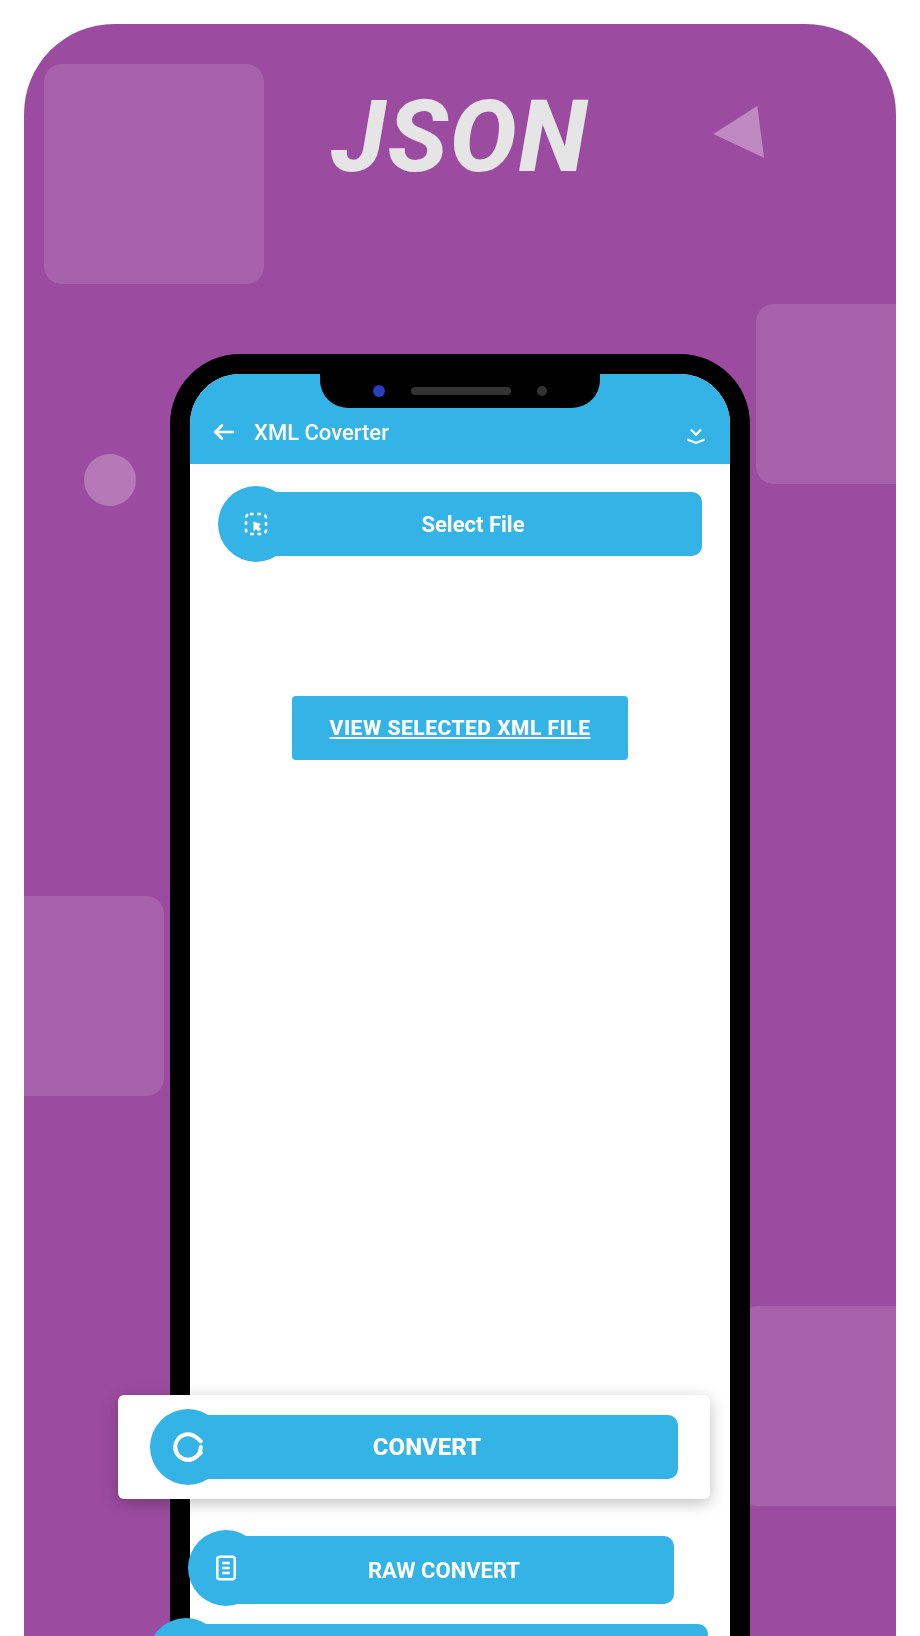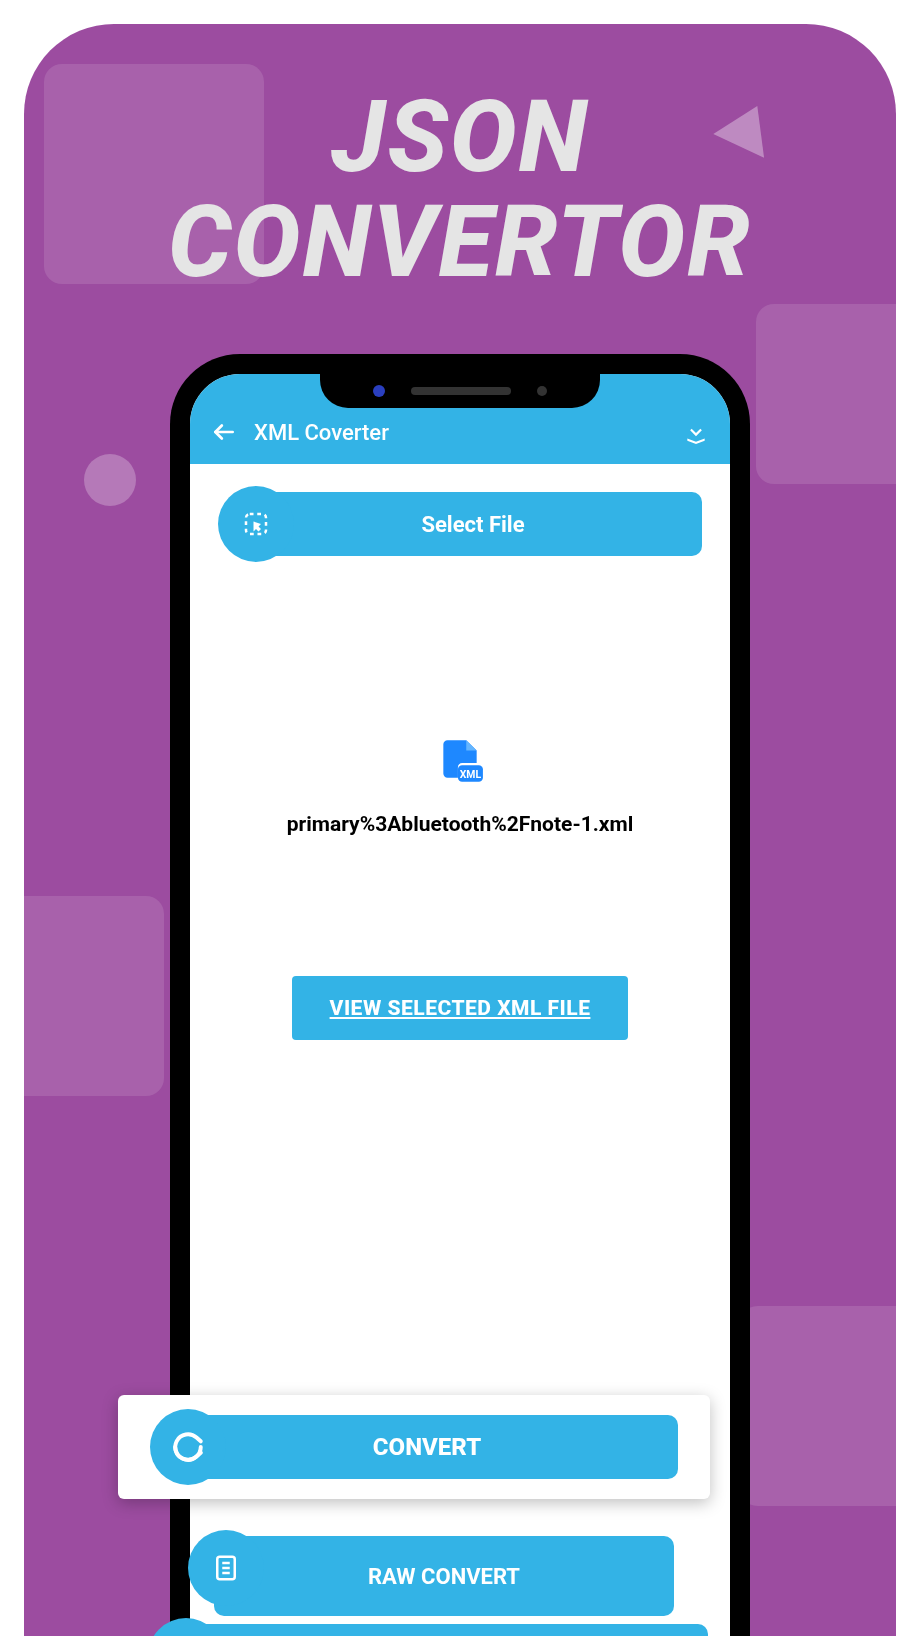--- a/index.html
+++ b/index.html
@@ -171,38 +171,37 @@
 }
 .card .pill-row { height: 64px; }
 .card .pill { font-size: 24px; font-weight: 800; }
 .card1 { top: 1408px; }
 
 .bottom-pill-wrap {
   position: absolute;
   left: 177px;
   width: 498px;
 }
-.bottom-pill-wrap .pill-row { height: 80px; }
+.bottom-pill-wrap .pill-row { height: 68px; }
 
 svg { display: block; }
 </style>
 </head>
 <body>
 
 <div class="promo-bg" data-name="promo-background">
   <div class="deco sq1" data-name="decoration-square"></div>
   <div class="deco sq2" data-name="decoration-square"></div>
   <div class="deco sq3" data-name="decoration-square"></div>
   <div class="deco sq4" data-name="decoration-square"></div>
   <div class="circ1 deco" data-name="decoration-circle"></div>
   <div class="tri" data-name="decoration-triangle"></div>
 
   <div class="promo-title" data-name="promo-title">
     <span data-name="promo-title-line1">JSON</span><br>
-    <span data-name="promo-title-line2">CONVERTOR</span>
   </div>
 
   <div class="phone" data-name="phone-mockup">
     <div class="phone-screen" data-name="app-screen">
       <div class="notch" data-name="phone-notch">
         <span class="cam" data-name="camera-dot"></span>
         <span class="speaker" data-name="speaker-slot"></span>
         <span class="sensor" data-name="sensor-dot"></span>
       </div>
 
@@ -229,29 +228,20 @@
             <span data-name="select-file-label">Select File</span>
           </div>
           <div class="pill-icon" data-name="select-file-icon-circle">
             <svg data-name="cursor-icon" width="30" height="30" viewBox="0 0 24 24" fill="none" stroke="#fff" stroke-width="2">
                 <rect x="4" y="4" width="16" height="16" rx="3" stroke-dasharray="3 3"></rect>
                 <path d="M10 10l6 2-2 2 2 2-2 2-2-2-2 2z" fill="#fff" stroke="none"></path>
               </svg>
           </div>
         </div>
 
-        <div class="file-area" data-name="selected-file-area">
-          <svg data-name="xml-file-icon" width="50" height="50" viewBox="0 0 24 24">
-            <path fill="#1e88ff" d="M6 2h9l5 5v6h-7a2 2 0 0 0-2 2v5H6a2 2 0 0 1-2-2V4a2 2 0 0 1 2-2z"></path>
-            <path fill="#64b5ff" d="M15 2l5 5h-5z"></path>
-            <rect x="11" y="14" width="12" height="8" rx="2" fill="#1e88ff"></rect>
-            <text x="17" y="20" text-anchor="middle" fill="#fff" font-size="5" font-weight="700">XML</text>
-          </svg>
-          <div class="file-name" data-name="selected-file-name">primary%3Abluetooth%2Fnote-1.xml</div>
-        </div>
 
         <div class="view-btn" data-name="view-selected-file-button">
           <span data-name="view-button-label">VIEW SELECTED XML FILE</span>
         </div>
 
       </div>
     </div>
   </div>
 </div>
 

